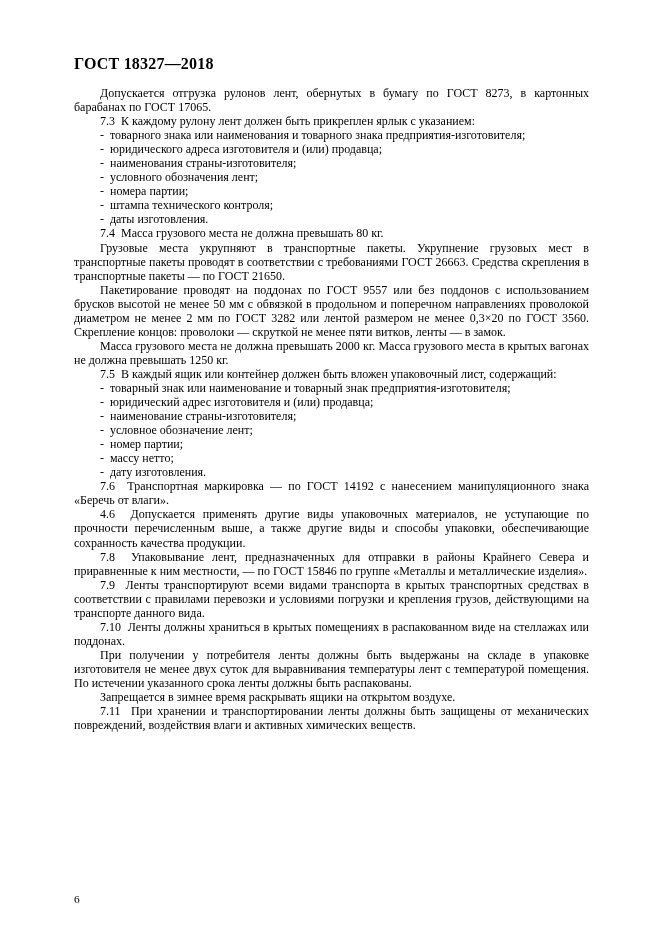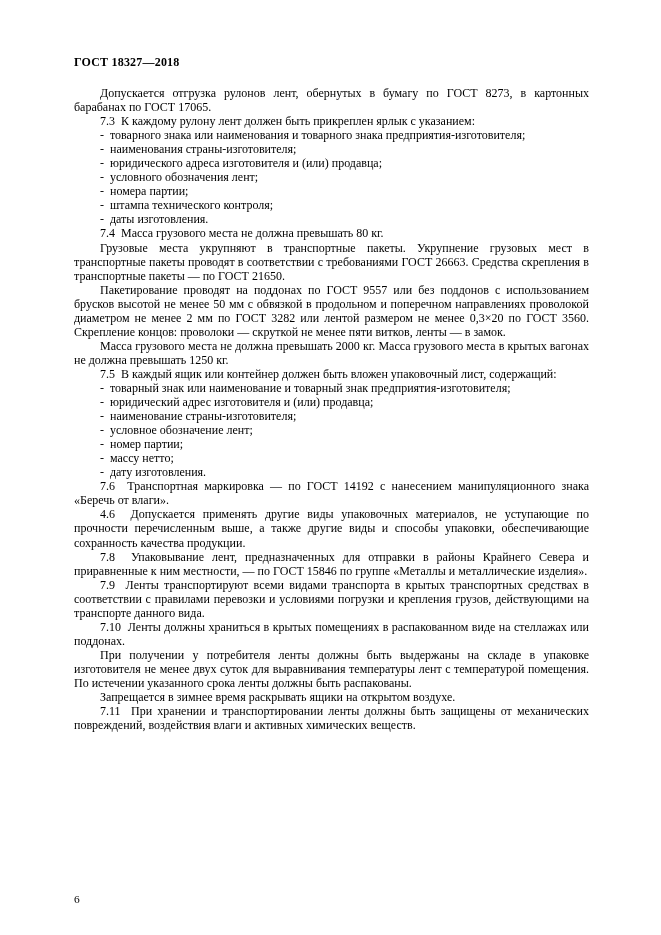--- a/index.html
+++ b/index.html
@@ -21,21 +21,21 @@
     height: 935px;
     box-sizing: border-box;
     padding: 0;
   }
   .header {
     position: absolute;
     top: 55px;
     left: 74px;
     font-family: "Liberation Serif", serif;
     font-weight: bold;
-    font-size: 12px;
+    font-size: 16px;
     letter-spacing: 0.2px;
   }
   .content {
     position: absolute;
     top: 86px;
     left: 74px;
     width: 515px;
     font-size: 12px;
     line-height: 14.05px;
     text-align: justify;
@@ -67,22 +67,22 @@
 <body>
 
 <div class="page">
 
   <div class="header">ГОСТ 18327—2018</div>
 
   <div class="content">
       <p class="ind">Допускается отгрузка рулонов лент, обернутых в бумагу по ГОСТ 8273, в картонных барабанах по ГОСТ 17065.</p>
       <p class="ind"><span class="num">7.3</span><span>&nbsp;&nbsp;К каждому рулону лент должен быть прикреплен ярлык с указанием:</span></p>
       <p class="dash"><span>-&nbsp;&nbsp;товарного знака или наименования и товарного знака предприятия-изготовителя;</span></p>
+      <p class="dash"><span>-&nbsp;&nbsp;юридического адреса изготовителя и (или) продавца;</span></p>
       <p class="dash"><span>-&nbsp;&nbsp;наименования страны-изготовителя;</span></p>
-      <p class="dash"><span>-&nbsp;&nbsp;юридического адреса изготовителя и (или) продавца;</span></p>
       <p class="dash"><span>-&nbsp;&nbsp;условного обозначения лент;</span></p>
       <p class="dash"><span>-&nbsp;&nbsp;номера партии;</span></p>
       <p class="dash"><span>-&nbsp;&nbsp;штампа технического контроля;</span></p>
       <p class="dash"><span>-&nbsp;&nbsp;даты изготовления.</span></p>
       <p class="ind"><span class="num">7.4</span><span>&nbsp;&nbsp;Масса грузового места не должна превышать 80 кг.</span></p>
       <p class="ind">Грузовые места укрупняют в транспортные пакеты. Укрупнение грузовых мест в транспортные пакеты проводят в соответствии с требованиями ГОСТ 26663. Средства скрепления в транспортные пакеты — по ГОСТ 21650.</p>
       <p class="ind">Пакетирование проводят на поддонах по ГОСТ 9557 или без поддонов с использованием брусков высотой не менее 50 мм с обвязкой в продольном и поперечном направлениях проволокой диаметром не менее 2 мм по ГОСТ 3282 или лентой размером не менее 0,3×20 по ГОСТ 3560. Скрепление концов: проволоки — скруткой не менее пяти витков, ленты — в замок.</p>
       <p class="ind">Масса грузового места не должна превышать 2000 кг. Масса грузового места в крытых вагонах не должна превышать 1250 кг.</p>
       <p class="ind"><span class="num">7.5</span><span>&nbsp;&nbsp;В каждый ящик или контейнер должен быть вложен упаковочный лист, содержащий:</span></p>
       <p class="dash"><span>-&nbsp;&nbsp;товарный знак или наименование и товарный знак предприятия-изготовителя;</span></p>

